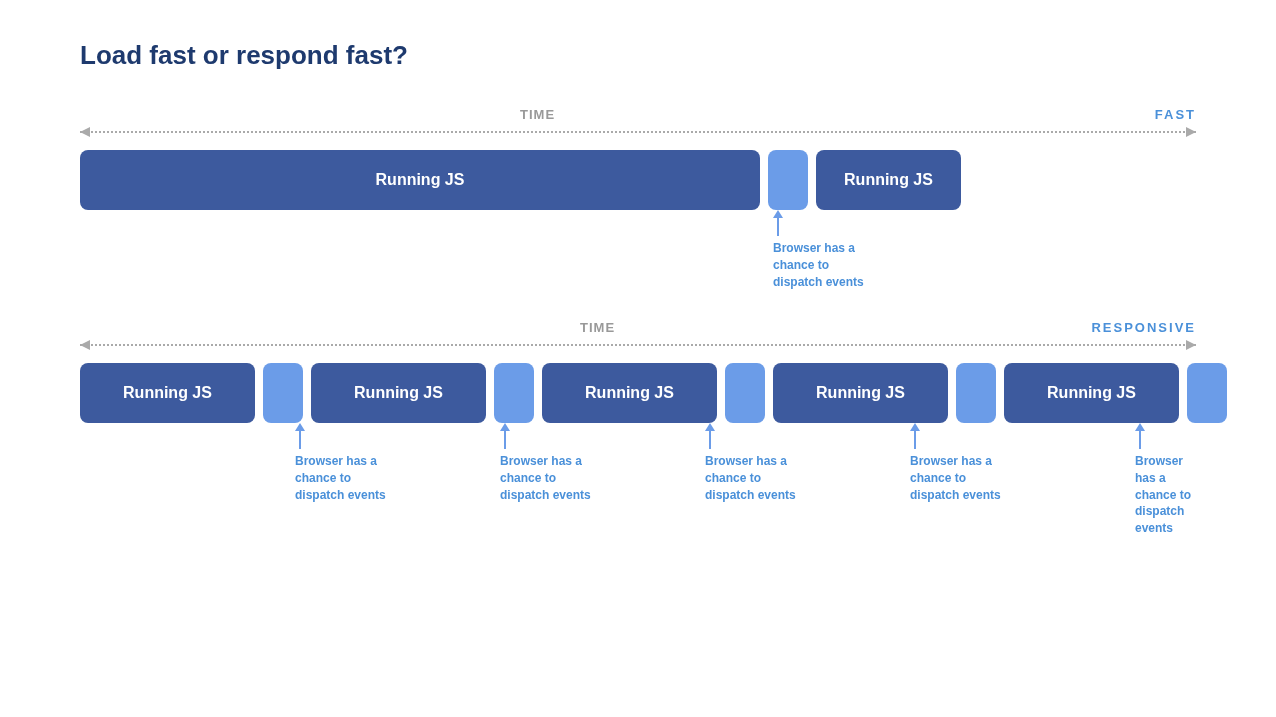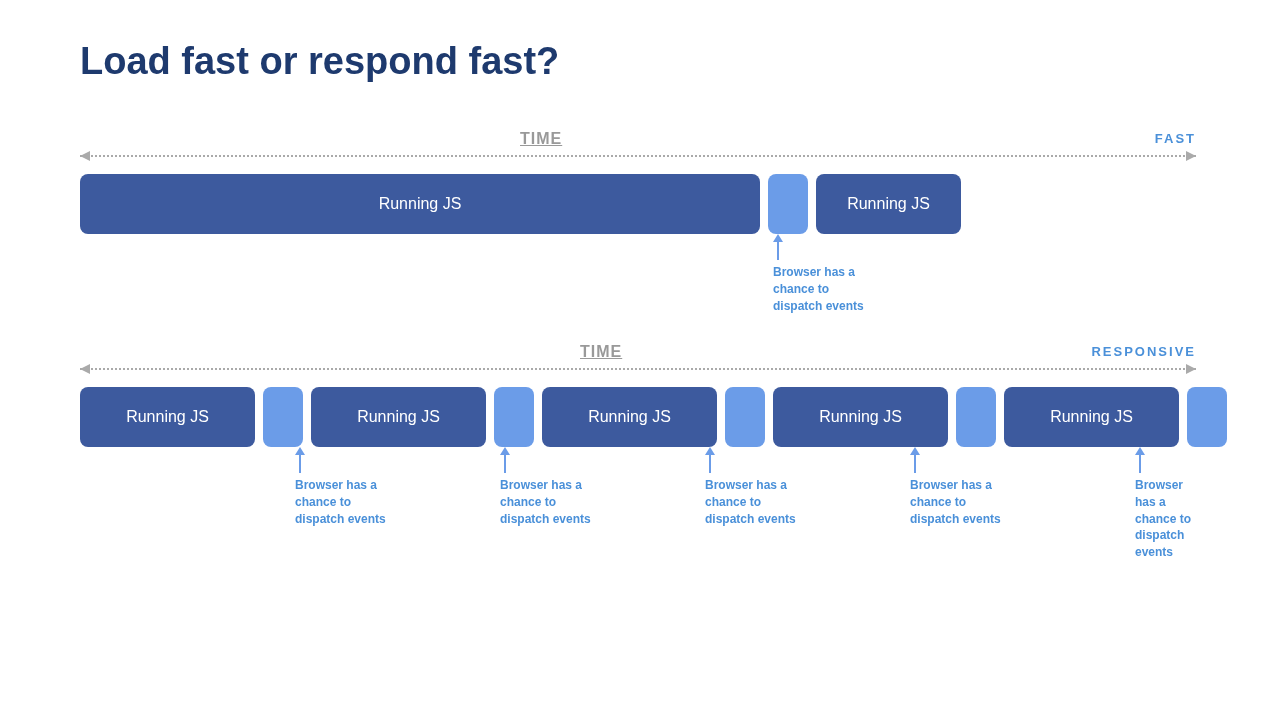--- a/index.html
+++ b/index.html
@@ -6,24 +6,24 @@
     body {
       background: #fff;
       font-family: 'Segoe UI', Arial, sans-serif;
       width: 1276px;
       height: 717px;
       overflow: hidden;
       padding: 40px 80px;
     }
 
     .page-title {
-      font-size: 38px;
+      font-size: 26px;
       font-weight: 800;
       color: #1e3a6e;
-      margin-bottom: 48px;
+      margin-bottom: 36px;
     }
 
     .section {
       margin-bottom: 20px;
     }
 
     .timeline-labels {
       display: flex;
       justify-content: flex-end;
       align-items: center;
@@ -77,21 +77,21 @@
       display: flex;
       align-items: center;
       gap: 0;
       width: 100%;
     }
 
     .js-block {
       background: #3d5a9e;
       border-radius: 8px;
       color: #fff;
-      font-weight: 400;
+      font-weight: 700;
       font-size: 16px;
       display: flex;
       align-items: center;
       justify-content: center;
       height: 60px;
     }
 
     .js-block-small {
       background: #6b9ce8;
       border-radius: 8px;
@@ -145,25 +145,24 @@
       font-size: 12px;
       line-height: 1.4;
     }
 
     .bottom-annotation-container {
       position: relative;
       height: 90px;
     }
 
     .time-label {
-      font-size: 16px;
+      font-size: 13px;
       font-weight: 600;
       color: #999;
       letter-spacing: 1px;
-      text-decoration: underline;
     }
 
     .fast-label {
       font-size: 13px;
       font-weight: 800;
       color: #4a90d9;
       letter-spacing: 2px;
     }
   </style>
 </head>

